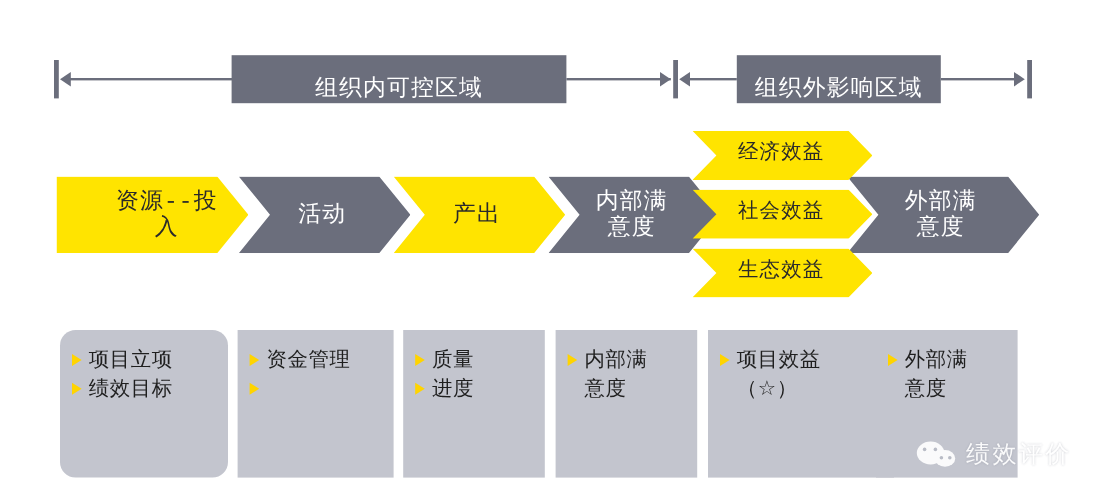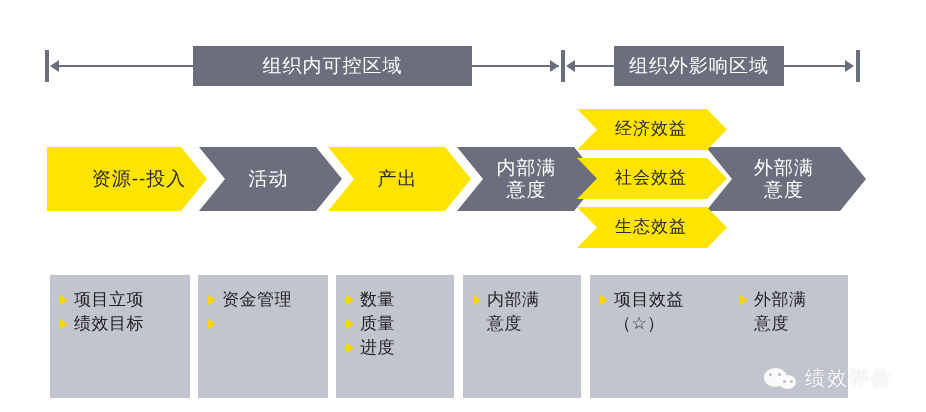--- a/index.html
+++ b/index.html
@@ -23,21 +23,21 @@
   }
   .arrow-right{
     border-top:6px solid transparent;
     border-bottom:6px solid transparent;
     border-left:9px solid #6b6e7c;
   }
   .zone-label{
     position:absolute;
     background:#6b6e7c;
     color:#ffffff;
-    display:flex;align-items:center;justify-content:center;
+    display:flex;align-items:flex-end;justify-content:center;
     font-size:19px;
     letter-spacing:1px;
     white-space:nowrap;
   }
 
   
   .chev{
     position:absolute;
     display:flex;align-items:center;
     box-sizing:border-box;
@@ -51,21 +51,21 @@
     width:100%;
     text-align:center;
     padding-left:14px;
     padding-right:18px;
     box-sizing:border-box;
     font-size:19px;
     line-height:1.18;
     letter-spacing:1px;
   }
   .chev.yellow{background:#ffe400;}
-  .chev.yellow .chev-text{color:#2a2a2a;}
+  .chev.yellow .chev-text{color:#2a2a2a;font-family:Liberation Mono, monospace;}
   .chev.gray{background:#6b6e7c;}
   .chev.gray .chev-text{color:#ffffff;}
 
   .chev.small{
     clip-path:polygon(0 0, calc(100% - 20px) 0, 100% 50%, calc(100% - 20px) 100%, 0 100%, 20px 50%);
   }
   .chev.small .chev-text{
     font-size:17px;
     padding-left:12px;
     padding-right:14px;
@@ -184,21 +184,21 @@
       <div class="chev-text">社会效益</div>
     </div>
 
     <div class="chev yellow small" style="left:577px;top:207px;width:150px;height:41px;">
       <div class="chev-text">生态效益</div>
     </div>
   </div>
 
   <div>
 
-    <div class="dbox" style="left:50px;top:275px;width:140px;height:123px;">
+    <div class="dbox" style="left:50px;top:275px;width:140px;height:123px;border-radius:13px;">
       <div class="dline">
         <span class="bullet"></span>
         <span class="dtxt">项目立项</span>
       </div>
       <div class="dline">
         <span class="bullet"></span>
         <span class="dtxt">绩效目标</span>
       </div>
     </div>
 
@@ -206,24 +206,20 @@
       <div class="dline">
         <span class="bullet"></span>
         <span class="dtxt">资金管理</span>
       </div>
       <div class="dline">
         <span class="bullet"></span>
       </div>
     </div>
 
     <div class="dbox" style="left:336px;top:275px;width:118px;height:123px;">
-      <div class="dline">
-        <span class="bullet"></span>
-        <span class="dtxt">数量</span>
-      </div>
       <div class="dline">
         <span class="bullet"></span>
         <span class="dtxt">质量</span>
       </div>
       <div class="dline">
         <span class="bullet"></span>
         <span class="dtxt">进度</span>
       </div>
     </div>
 

